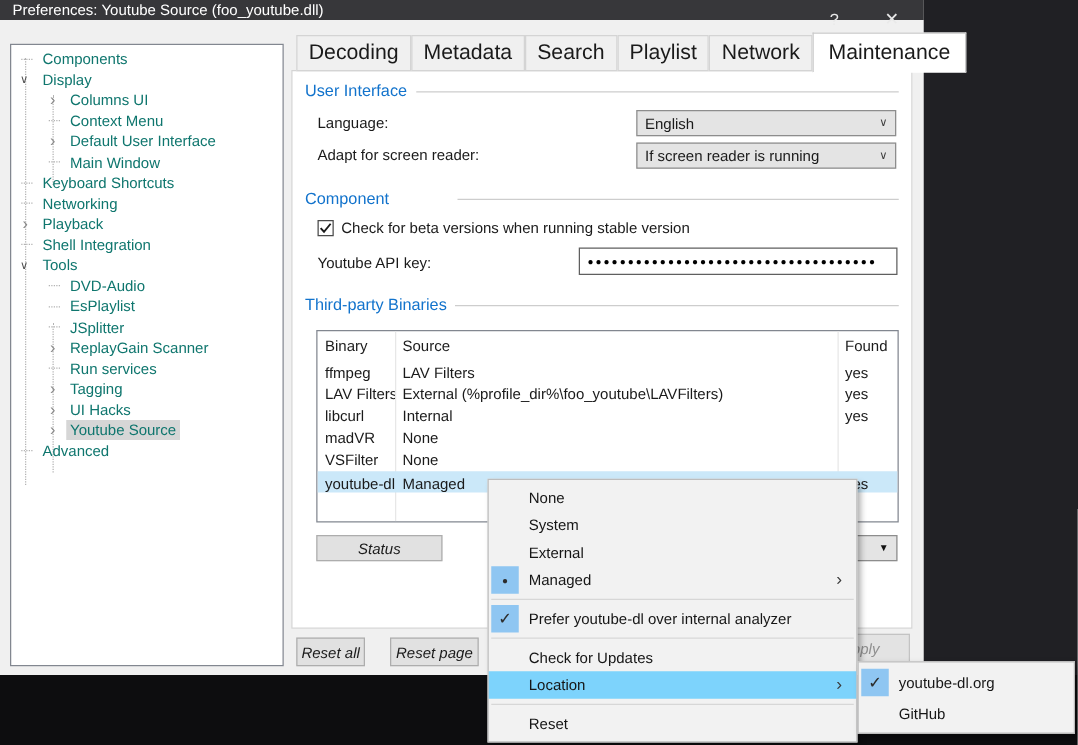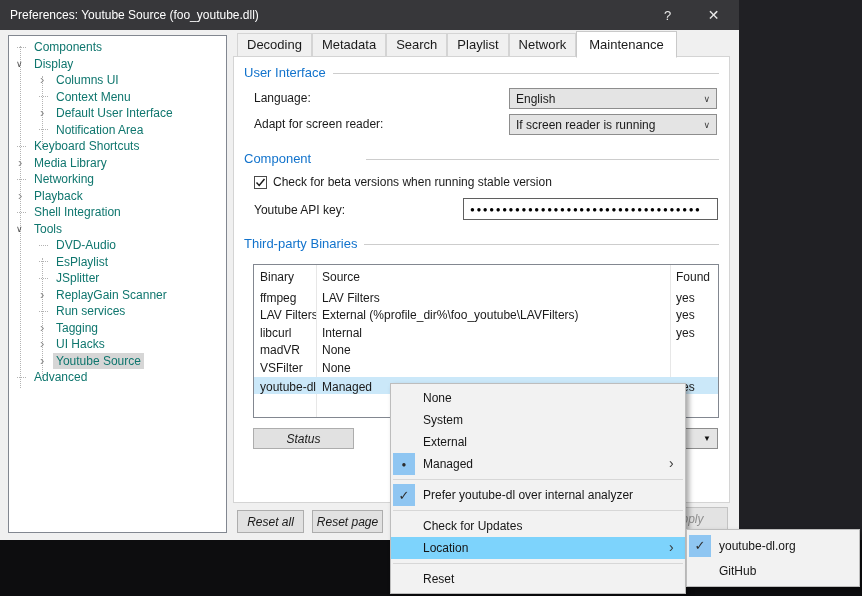--- a/index.html
+++ b/index.html
@@ -3,21 +3,21 @@
 <meta charset="utf-8">
 <style>
   html,body{margin:0;padding:0;}
   body{width:862px;height:596px;background:#0e0e10;font-family:"Liberation Sans","DejaVu Sans",sans-serif;overflow:hidden;}
   .stage{position:relative;width:862px;height:596px;overflow:hidden;}
   .bg-right{position:absolute;left:739px;top:0;width:123px;height:540px;background:#202024;}
   .bg-bottom{position:absolute;left:0;top:540px;width:862px;height:56px;background:#0d0d0f;}
 
   
   .dialog{position:absolute;left:0;top:0;width:739px;height:540px;background:#f0f0f0;}
-  .titlebar{position:absolute;left:0;top:0;width:739px;height:30px;background:#37373a;display:flex;align-items:center;}
+  .titlebar{position:absolute;left:0;top:0;width:739px;height:16px;background:#37373a;display:flex;align-items:center;}
   .title{color:#ffffff;font-size:12px;padding-left:10px;}
   .tb-btn{position:absolute;top:0;width:45px;height:30px;display:flex;align-items:center;justify-content:center;color:#e9e9e9;font-size:13px;cursor:default;}
   .tb-help{left:645px;}
   .tb-close{left:691px;font-size:14px;}
 
   
   .tree-panel{position:absolute;left:8px;top:35px;width:219px;height:498px;background:#ffffff;border:1px solid #828790;box-sizing:border-box;overflow:hidden;}
   .tree{position:absolute;left:0;top:3px;width:100%;}
   .trow{height:16.5px;display:flex;align-items:center;font-size:12px;color:#0f766e;}
   .trow.lvl0{padding-left:6px;}
@@ -25,21 +25,21 @@
   .chev{width:16px;flex:0 0 16px;color:#6f6f6f;display:flex;align-items:center;}
   .trow.chev-collapsed .chev::before{content:"›";font-size:13px;line-height:10px;margin-left:3px;color:#8a8a8a;}
   .trow.chev-expanded .chev::before{content:"∨";font-size:9px;margin-left:1px;color:#4f4f4f;}
   .trow.chev-none .chev::before{content:"";display:block;width:9px;border-top:1px dotted #b3b3b3;margin-left:2px;}
   .tlabel{padding:1px 3px;white-space:nowrap;}
   .trow.selected .tlabel{background:#d6d6d6;}
   .vline{position:absolute;width:0;border-left:1px dotted #b3b3b3;}
 
   
   .tabs{position:absolute;left:237px;top:33px;height:24px;display:flex;align-items:flex-end;z-index:3;}
-  .tab{font-size:13px;color:#1a1a1a;background:#f0f0f0;border:1px solid #d4d4d4;padding:3px 9px 4px;white-space:nowrap;}
+  .tab{font-size:17px;color:#1a1a1a;background:#f0f0f0;border:1px solid #d4d4d4;padding:3px 9px 4px;white-space:nowrap;}
   .tab.selected{background:#ffffff;border-color:#c9c9c9;border-bottom:1px solid #ffffff;padding:5px 12px 5px;margin-bottom:-1px;position:relative;z-index:5;}
   .card{position:absolute;left:233px;top:56px;width:497px;height:447px;background:#ffffff;border:1px solid #d4d4d4;box-sizing:border-box;z-index:1;}
 
   .ghead{position:absolute;left:10px;right:10px;display:flex;align-items:center;}
   .ghead .gtitle{color:#1273cc;font-size:13px;white-space:nowrap;}
   .ghead .gline{flex:1;border-top:1px solid #cdcdcd;margin-left:7px;margin-top:2px;}
 
   .lbl{position:absolute;font-size:12px;color:#1a1a1a;white-space:nowrap;}
   .combo{position:absolute;background:#e4e4e4;border:1px solid #8d8d8d;box-sizing:border-box;display:flex;align-items:center;font-size:12px;color:#1a1a1a;padding:0 6px;}
   .combo .cv{flex:1;white-space:nowrap;overflow:hidden;}
@@ -120,29 +120,25 @@
           <div class="trow lvl1 chev-none">
             <span class="chev"></span>
             <span class="tlabel">Context Menu</span>
           </div>
           <div class="trow lvl1 chev-collapsed">
             <span class="chev"></span>
             <span class="tlabel">Default User Interface</span>
           </div>
           <div class="trow lvl1 chev-none">
             <span class="chev"></span>
-            <span class="tlabel">Notification Area</span>
+            <span class="tlabel">Main Window</span>
           </div>
           <div class="trow lvl0 chev-none">
             <span class="chev"></span>
             <span class="tlabel">Keyboard Shortcuts</span>
-          </div>
-          <div class="trow lvl0 chev-collapsed">
-            <span class="chev"></span>
-            <span class="tlabel">Media Library</span>
           </div>
           <div class="trow lvl0 chev-none">
             <span class="chev"></span>
             <span class="tlabel">Networking</span>
           </div>
           <div class="trow lvl0 chev-collapsed">
             <span class="chev"></span>
             <span class="tlabel">Playback</span>
           </div>
           <div class="trow lvl0 chev-none">
@@ -282,21 +278,21 @@
           </div>
       </div>
 
       <div class="btn" style="left:19px;top:371px;width:101px;height:21px;">Status</div>
       <div class="combo" style="left:329px;top:371px;width:155px;height:21px;">
         <span class="cv"></span>
         <span class="cch-filled">▼</span>
       </div>
     </div>
 
-    <div class="btn" style="left:237px;top:510px;width:67px;height:23px;">Reset all</div>
+    <div class="btn" style="left:237px;top:510px;width:55px;height:23px;">Reset all</div>
     <div class="btn" style="left:312px;top:510px;width:71px;height:23px;">Reset page</div>
     <div class="btn disabled" style="left:649px;top:507px;width:79px;height:23px;">Apply</div>
   </div>
 
   <div class="menu" style="left:390px;top:383px;width:296px;">
 
   <div class="mi">
         <span class="gut"></span>
         <span class="mtext">None</span>
         <span class="sub"></span>

